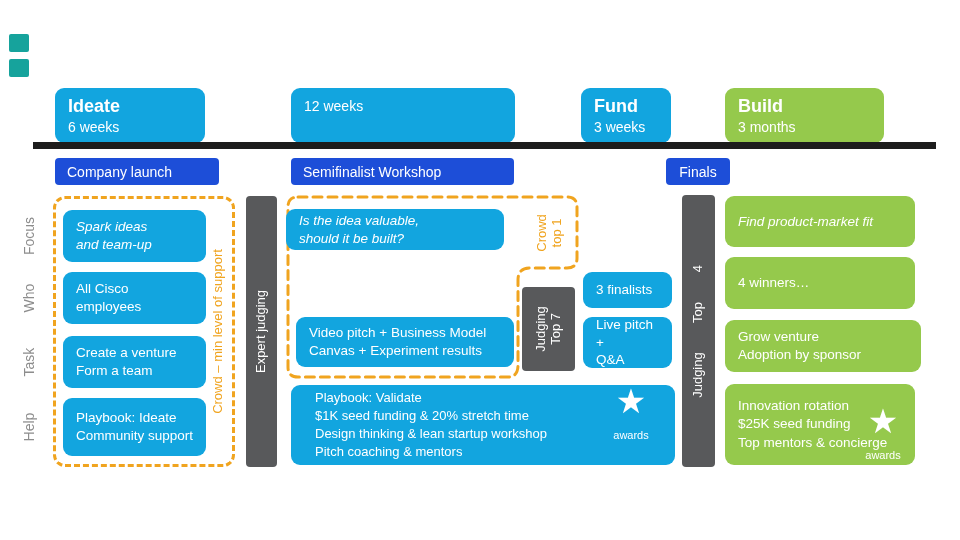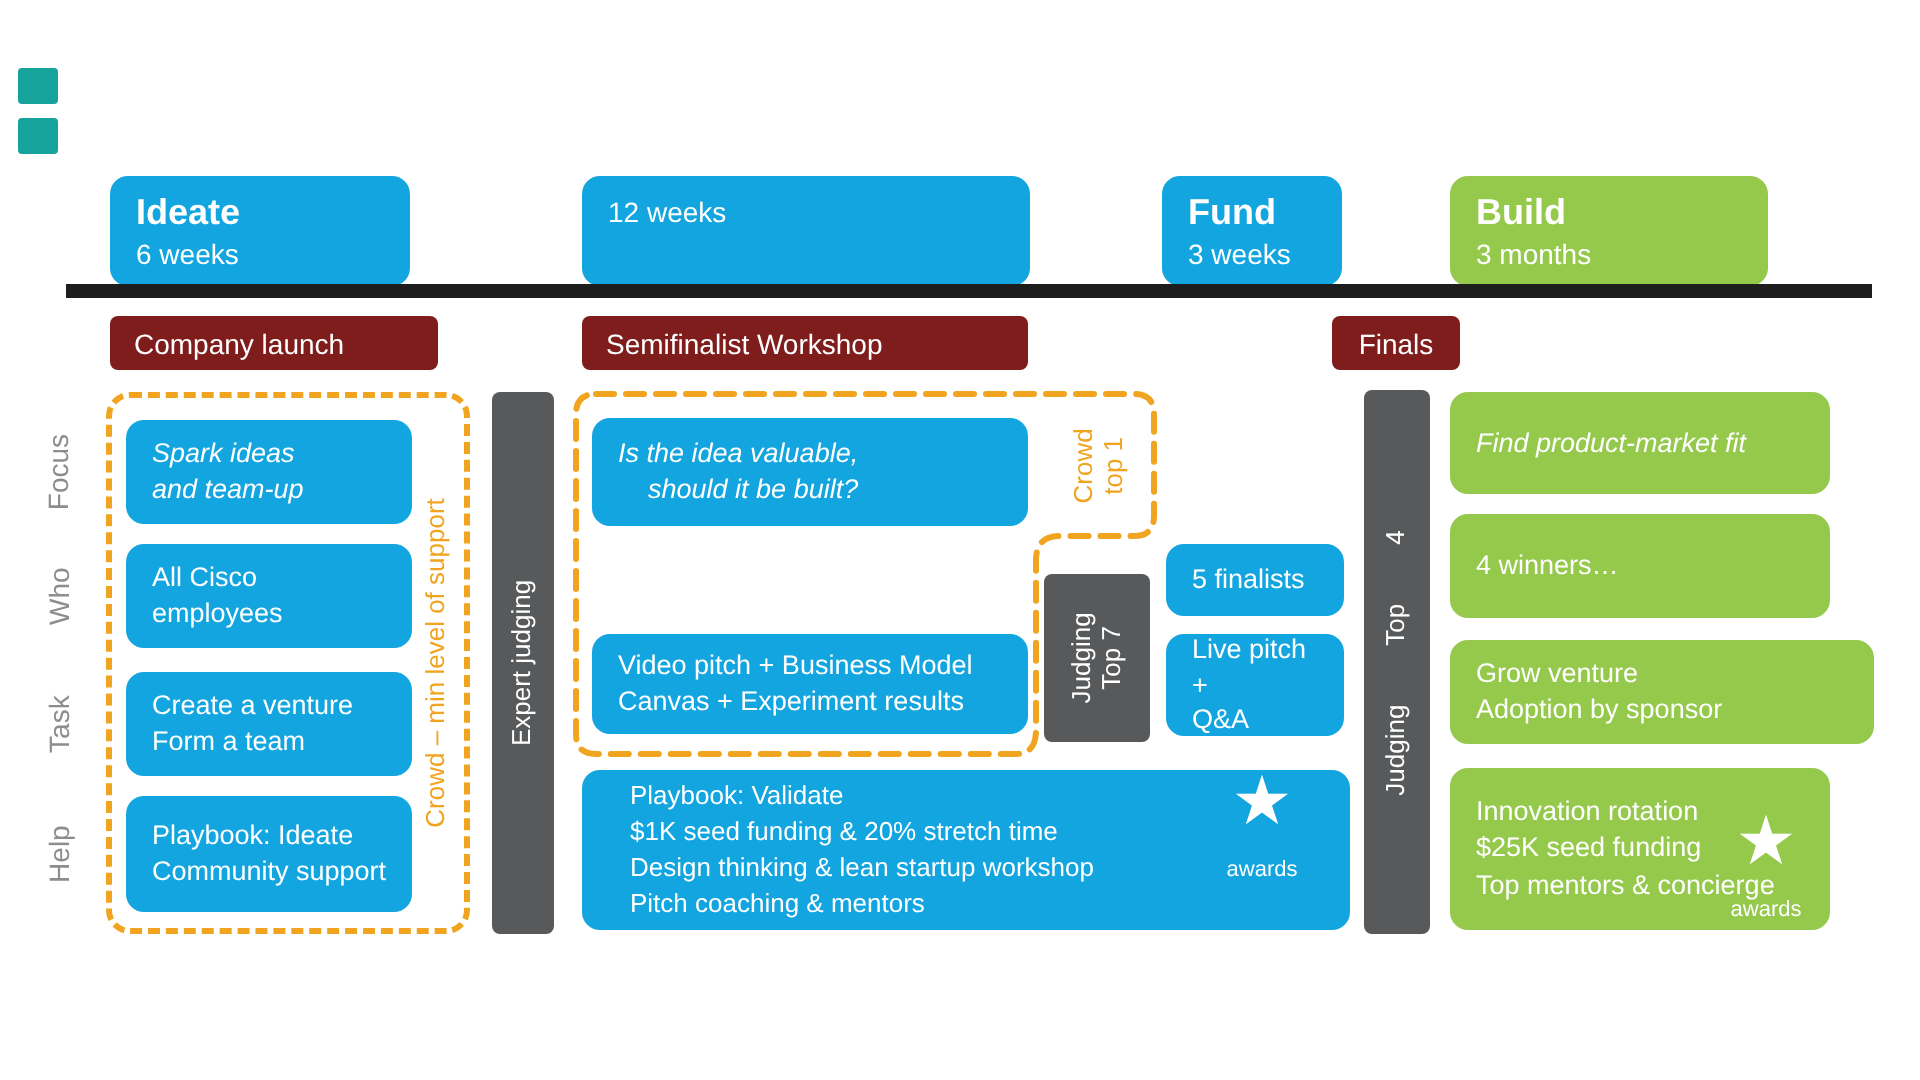--- a/index.html
+++ b/index.html
@@ -3,21 +3,21 @@
 <meta charset="utf-8">
 <style>
   html,body{margin:0;padding:0;background:#ffffff;}
   .canvas{position:relative;width:960px;height:540px;background:#fff;overflow:hidden;
           font-family:"Liberation Sans",sans-serif;}
   .abs{position:absolute;box-sizing:border-box;}
   .phase{border-radius:9px;color:#fff;padding:8px 0 0 13px;}
   .phase .t{font-weight:bold;font-size:18px;display:block;}
   .phase .d{font-size:14px;display:block;margin-top:2px;}
   .timeline{background:#1d1d1d;}
-  .milestone{background:#7f1d1d;color:#fff;font-size:14px;border-radius:4px;
+  .milestone{background:#1d4ed8;color:#fff;font-size:14px;border-radius:4px;
              display:flex;align-items:center;padding-left:12px;}
   .milestone.center{justify-content:center;padding-left:0;}
   .box{border-radius:9px;color:#fff;font-size:13.5px;line-height:1.3;
        display:flex;align-items:center;padding:6px 10px 6px 13px;white-space:pre-line;}
   .blue{background:#12a5df;}
   .green{background:#95c94c;}
   .italic{font-style:italic;}
   .dashedbox{border:3px dashed #f0a41f;border-radius:12px;}
   .graybar{background:#58595b;border-radius:4px;}
   .vwrap{position:absolute;inset:0;display:flex;align-items:center;justify-content:center;}
@@ -117,21 +117,21 @@
   <div class="abs graybar" style="left:246px;top:196px;width:31px;height:271px;">
     <div class="vwrap">
         <span class="vtext bar-label" style="white-space:nowrap;">Expert judging</span>
       </div>
   </div>
 
   <svg class="dash-outline" style="left:286px;top:195px;" width="296" height="186" viewBox="0 0 296 186">
     <path d="M 12 2 H 281 Q 291 2 291 12 V 63 Q 291 73 281 73 H 244 Q 232 73 232 85 V 170 Q 232 182 222 182 H 12 Q 2 182 2 172 V 12 Q 2 2 12 2 Z" fill="none" stroke="#f0a41f" stroke-width="3" stroke-dasharray="9 6" stroke-linecap="round"></path>
   </svg>
 
-  <div class="abs box blue italic" style="left:296px;top:209px;width:218px;height:54px;text-align:right;">
+  <div class="abs box blue italic" style="left:286px;top:209px;width:218px;height:41px;">
     <span>Is the idea valuable,
 should it be built?</span>
   </div>
   <div class="abs box blue" style="left:296px;top:317px;width:218px;height:50px;">
     <span>Video pitch + Business Model
 Canvas + Experiment results</span>
   </div>
 
   <div class="abs" style="left:524px;top:200px;width:52px;height:66px;">
     <div class="vwrap">
@@ -152,40 +152,40 @@
 $1K seed funding &amp; 20% stretch time
 Design thinking &amp; lean startup workshop
 Pitch coaching &amp; mentors</span>
     <div class="awards" style="right:14px;bottom:5px;">
       <span class="star">★</span>
       <span class="lbl">awards</span>
     </div>
   </div>
 
   <div class="abs box blue" style="left:583px;top:272px;width:89px;height:36px;">
-    <span>5 finalists</span>
+    <span>3 finalists</span>
   </div>
   <div class="abs box blue" style="left:583px;top:317px;width:89px;height:51px;">
     <span>Live pitch +
 Q&amp;A</span>
   </div>
 
   <div class="abs graybar" style="left:682px;top:195px;width:33px;height:272px;">
     <div class="vwrap">
         <span class="vtext bar-label wordgap">Judging Top 4</span>
       </div>
   </div>
 
   <div class="abs box green italic" style="left:725px;top:196px;width:190px;height:51px;">
     <span>Find product-market fit</span>
   </div>
   <div class="abs box green" style="left:725px;top:257px;width:190px;height:52px;">
     <span>4 winners…</span>
   </div>
-  <div class="abs box green" style="left:725px;top:320px;width:212px;height:52px;">
+  <div class="abs box green" style="left:725px;top:320px;width:196px;height:52px;">
     <span>Grow venture
 Adoption by sponsor</span>
   </div>
   <div class="abs box green" style="left:725px;top:384px;width:190px;height:81px;">
     <span class="playtext" style="font-size:13.5px;">Innovation rotation
 $25K seed funding
 Top mentors &amp; concierge</span>
     <div class="awards" style="right:2px;top:4px;">
       <span class="star">★</span>
       <span class="lbl">awards</span>

